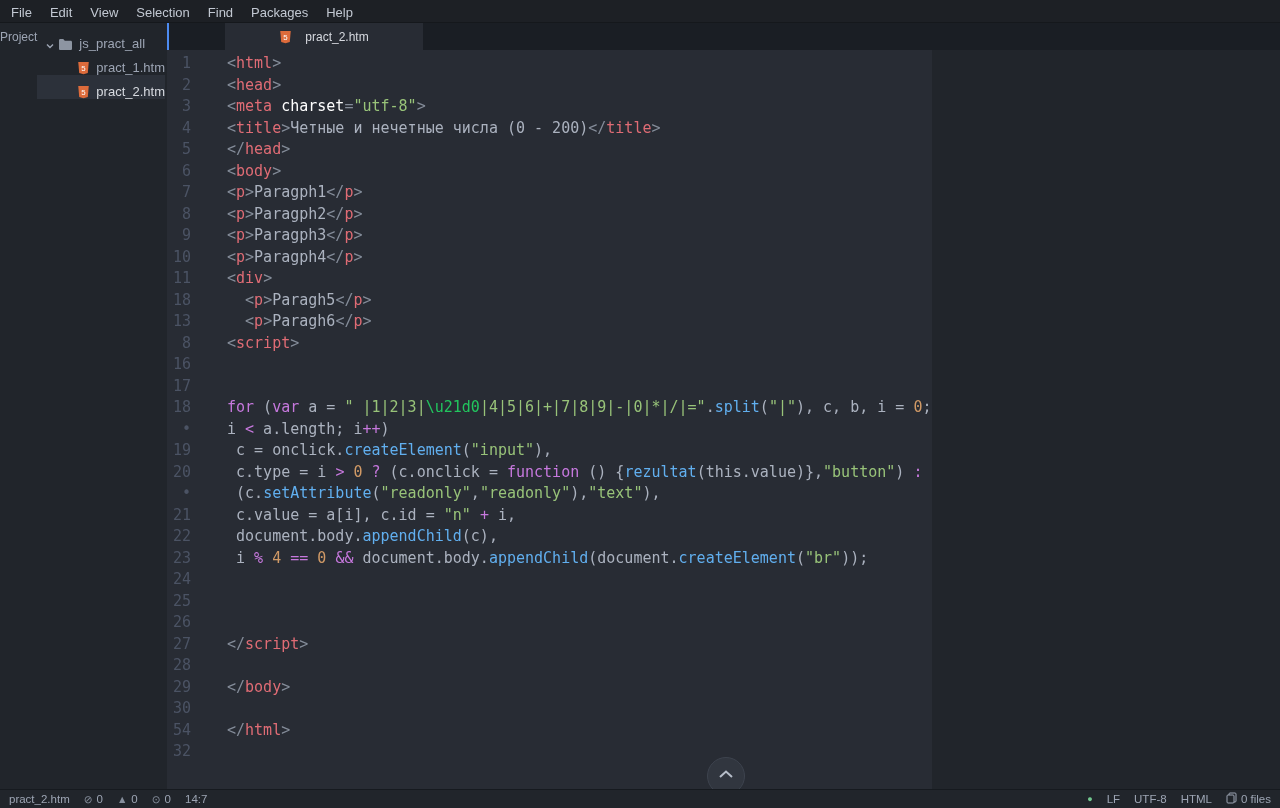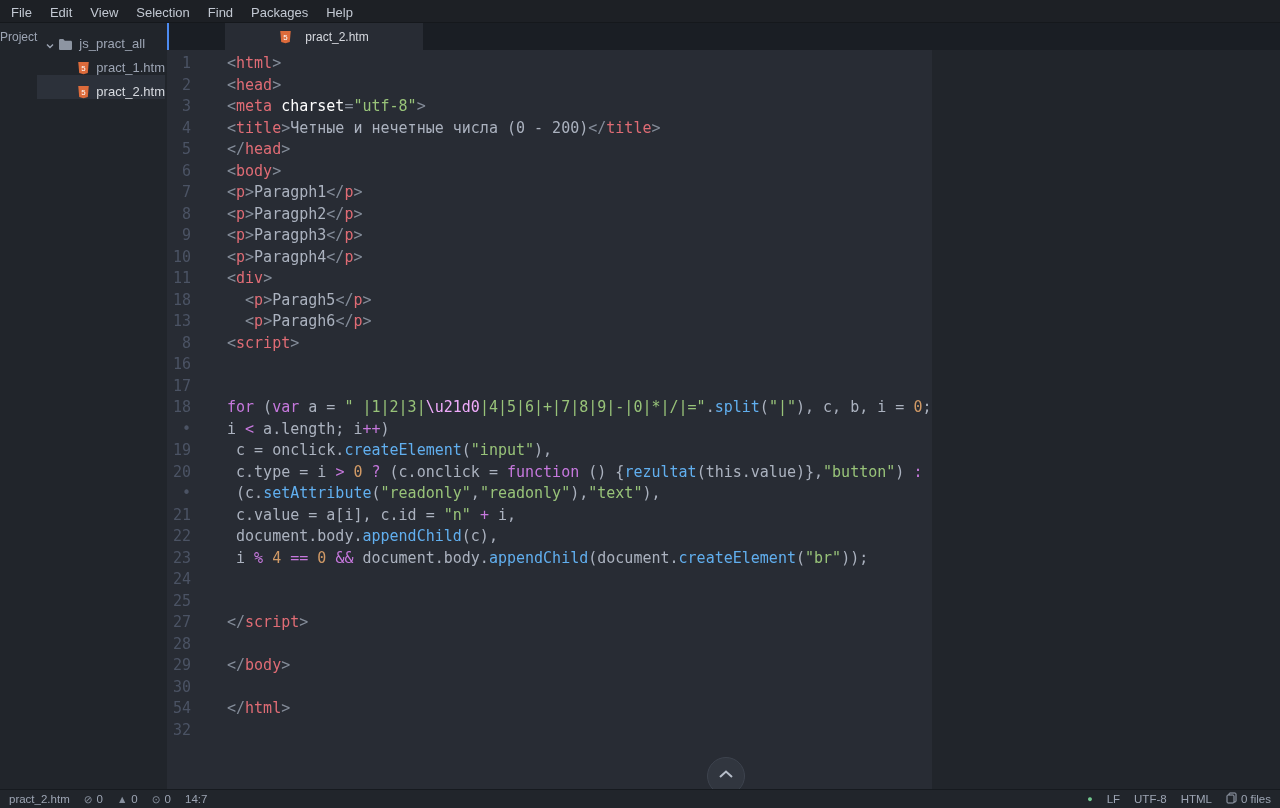--- a/index.html
+++ b/index.html
@@ -32,21 +32,21 @@
   .editor{flex:1;position:relative;overflow:hidden;
     font-family:"DejaVu Sans Mono","Liberation Mono",monospace;font-size:15px}
   .shade-right{position:absolute;top:0;bottom:0;left:765px;right:0;background:#21252b}
   .code{position:relative;padding-top:3px}
   .code-row{display:flex;height:21.5px;line-height:21.5px;position:relative}
   .code-row.current{background:linear-gradient(90deg,#2c313a 0,#2c313a 765px,rgba(0,0,0,0) 765px)}
   .gutter{width:60px;flex:none;text-align:right;padding-right:36px;color:#4b5364}
   .code-row.current .gutter{color:#848d9c}
   .line-text{white-space:pre;position:relative}
   .tk-pu{color:#848c99}.tk-tag{color:#e06c75}.tk-at{color:#ffffff}
-  .tk-st{color:#98c379}.tk-es{color:#f0abfc}.tk-kw{color:#c678dd}
+  .tk-st{color:#98c379}.tk-es{color:#22c55e}.tk-kw{color:#c678dd}
   .tk-fn{color:#61afef}.tk-nu{color:#d19a66}.tk-df{color:#abb2bf}.tk-op{color:#c678dd}
   .cursor{display:inline-block;width:2px;height:18px;background:#528bff;
     position:relative;top:3px;margin-left:-1px}
   .scroll-top-btn{position:absolute;left:540px;top:707px;width:38px;height:38px;
     border-radius:50%;background:#31363f;border:1px solid #3d434e;
     display:flex;justify-content:center;padding-top:7px}
   
   .statusbar{height:19px;background:#21252b;border-top:1px solid #161a1f;
     display:flex;align-items:center;color:#9da5b4;font-size:11.5px;padding:0 9px}
   .status-left,.status-right{display:flex;align-items:center;gap:14px}
@@ -217,20 +217,24 @@
           <div class="code-row">
             <div class="gutter">23</div>
             <div class="line-text"><span class="tk-df"> i </span><span class="tk-op">%</span><span class="tk-df"> </span><span class="tk-nu">4</span><span class="tk-df"> </span><span class="tk-op">==</span><span class="tk-df"> </span><span class="tk-nu">0</span><span class="tk-df"> </span><span class="tk-op">&amp;&amp;</span><span class="tk-df"> document.body.</span><span class="tk-fn">appendChild</span><span class="tk-df">(document.</span><span class="tk-fn">createElement</span><span class="tk-df">(</span><span class="tk-st">"br"</span><span class="tk-df">));</span></div>
           </div>
           <div class="code-row">
             <div class="gutter">24</div>
             <div class="line-text"></div>
           </div>
           <div class="code-row">
             <div class="gutter">25</div>
+            <div class="line-text"></div>
+          </div>
+          <div class="code-row">
+            <div class="gutter">26</div>
             <div class="line-text"></div>
           </div>
           <div class="code-row">
             <div class="gutter">27</div>
             <div class="line-text"><span class="tk-pu">&lt;/</span><span class="tk-tag">script</span><span class="tk-pu">&gt;</span></div>
           </div>
           <div class="code-row">
             <div class="gutter">28</div>
             <div class="line-text"></div>
           </div>

